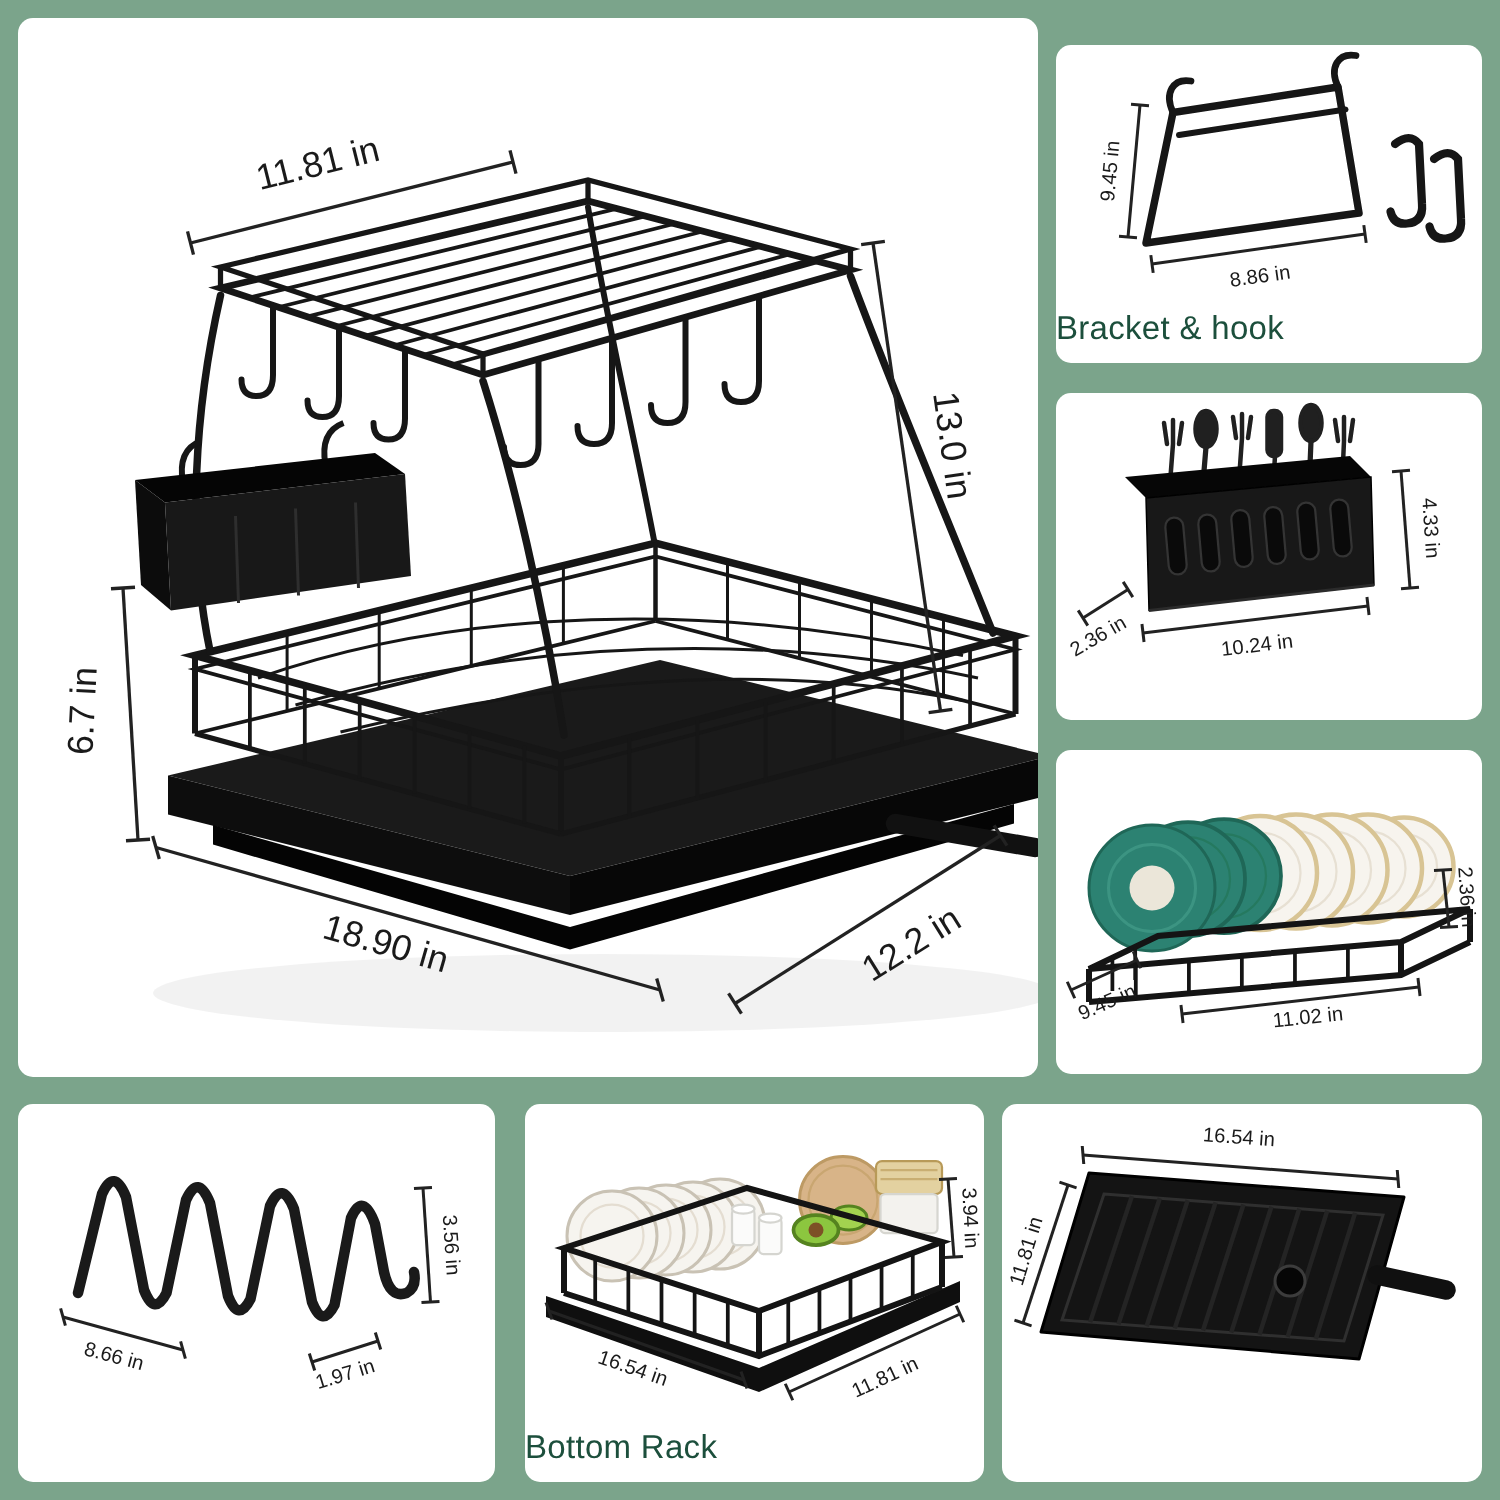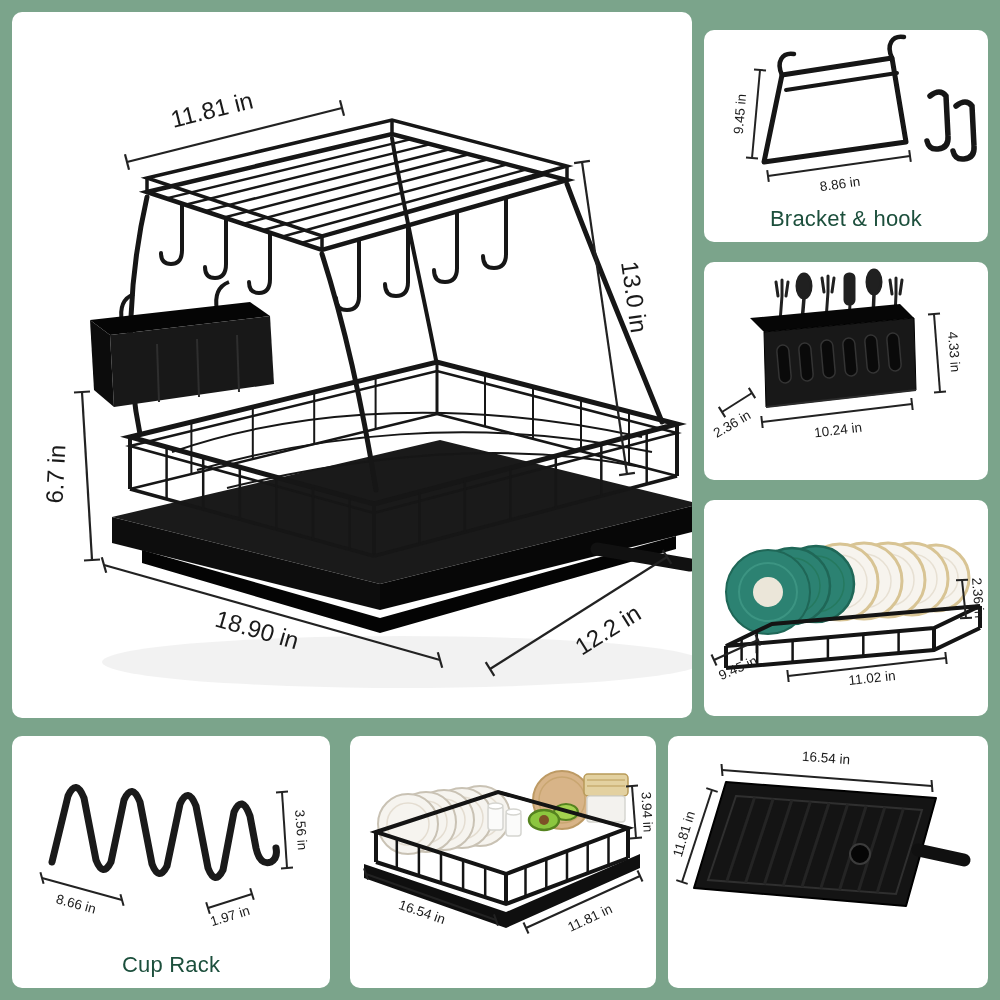--- a/index.html
+++ b/index.html
@@ -4,21 +4,21 @@
 <style>
   * { margin:0; padding:0; box-sizing:border-box; }
   html,body { width:1000px; height:1000px; }
   body { font-family:"Liberation Sans", sans-serif; }
   .stage { position:relative; width:1000px; height:1000px; background:#7BA48B; overflow:hidden; }
   .panel { position:absolute; background:#ffffff; border-radius:10px; overflow:hidden; }
   .panel svg { position:absolute; left:0; top:0; }
   .dim { position:absolute; color:#1a1a1a; white-space:nowrap; transform-origin:center; }
   .dim.big  { font-size:24px; }
   .dim.side { font-size:13.5px; }
-  .caption { position:absolute; left:0; right:0; bottom:10px; text-align:center;
+  .caption { position:absolute; left:0; right:0; bottom:10px; text-align:left;
              color:#1C4F3C; font-size:22px; letter-spacing:.2px; }
 </style>
 </head>
 <body>
 
 <div class="stage">
 
   <section class="panel" style="left:12px;top:12px;width:680px;height:706px;">
     <svg width="680" height="706" viewBox="0 0 680 706">
       <ellipse cx="390" cy="650" rx="300" ry="26" fill="#000" opacity="0.05"></ellipse>
@@ -280,21 +280,20 @@
           <line x1="28.4" y1="136.2" x2="31.6" y2="147.8"></line>
           <line x1="108.4" y1="158.2" x2="111.6" y2="169.8"></line>
         <line x1="196" y1="172" x2="240" y2="158"></line>
           <line x1="194.2" y1="166.3" x2="197.8" y2="177.7"></line>
           <line x1="238.2" y1="152.3" x2="241.8" y2="163.7"></line>
       </g>
     </svg>
     <span class="dim side" style="left:289px;top:94px;transform:translate(-50%,-50%) rotate(86deg);">3.56 in</span>
     <span class="dim side" style="left:64px;top:168px;transform:translate(-50%,-50%) rotate(15deg);">8.66 in</span>
     <span class="dim side" style="left:218px;top:180px;transform:translate(-50%,-50%) rotate(-17deg);">1.97 in</span>
-    <div class="caption">Cup Rack</div>
   </section>
 
   <section class="panel" style="left:350px;top:736px;width:306px;height:252px;">
     <svg width="306" height="252" viewBox="0 0 306 252">
       <polygon points="14,128 156,176 290,118 290,132 156,192 14,142" fill="#0f0f0f"></polygon>
       <g stroke="#141414" stroke-width="3" fill="none">
         <line x1="26" y1="96" x2="148" y2="56"></line>
           <line x1="148" y1="56" x2="278" y2="92"></line>
       </g>
       <g>
@@ -349,20 +348,21 @@
           <line x1="14" y1="132.3" x2="18" y2="143.7"></line>
           <line x1="144" y1="178.3" x2="148" y2="189.7"></line>
         <line x1="176" y1="192" x2="290" y2="140"></line>
           <line x1="173.5" y1="186.5" x2="178.5" y2="197.5"></line>
           <line x1="287.5" y1="134.5" x2="292.5" y2="145.5"></line>
       </g>
     </svg>
     <span class="dim side" style="left:297px;top:76px;transform:translate(-50%,-50%) rotate(87deg);">3.94 in</span>
     <span class="dim side" style="left:72px;top:176px;transform:translate(-50%,-50%) rotate(19deg);">16.54 in</span>
     <span class="dim side" style="left:240px;top:182px;transform:translate(-50%,-50%) rotate(-25deg);">11.81 in</span>
+    <div class="caption">Bottom Rack</div>
   </section>
 
   <section class="panel" style="left:668px;top:736px;width:320px;height:252px;">
     <svg width="320" height="252" viewBox="0 0 320 252">
       <g>
         <polygon points="58,46 268,62 238,170 26,152" fill="#141414" stroke="#000" stroke-width="2" stroke-linejoin="round"></polygon>
         <polygon points="68,60 254,74 228,158 40,144" fill="none" stroke="#2f2f2f" stroke-width="2"></polygon>
         <g stroke="#242424" stroke-width="3">
           <line x1="86.6" y1="61.4" x2="58.8" y2="145.4"></line>
             <line x1="105.2" y1="62.8" x2="77.6" y2="146.8"></line>

